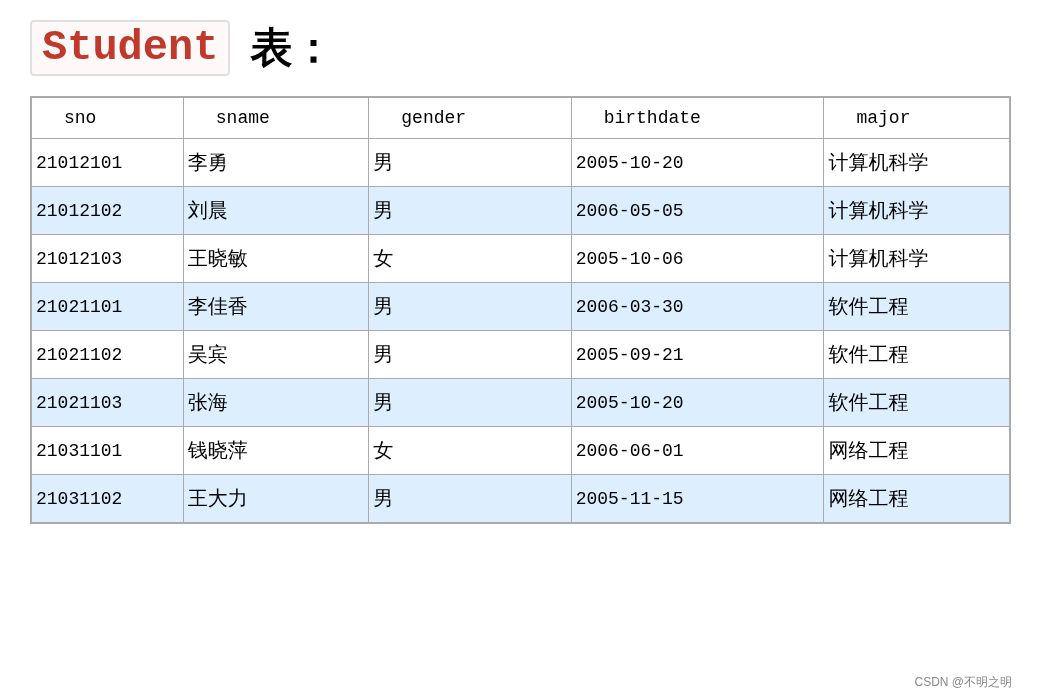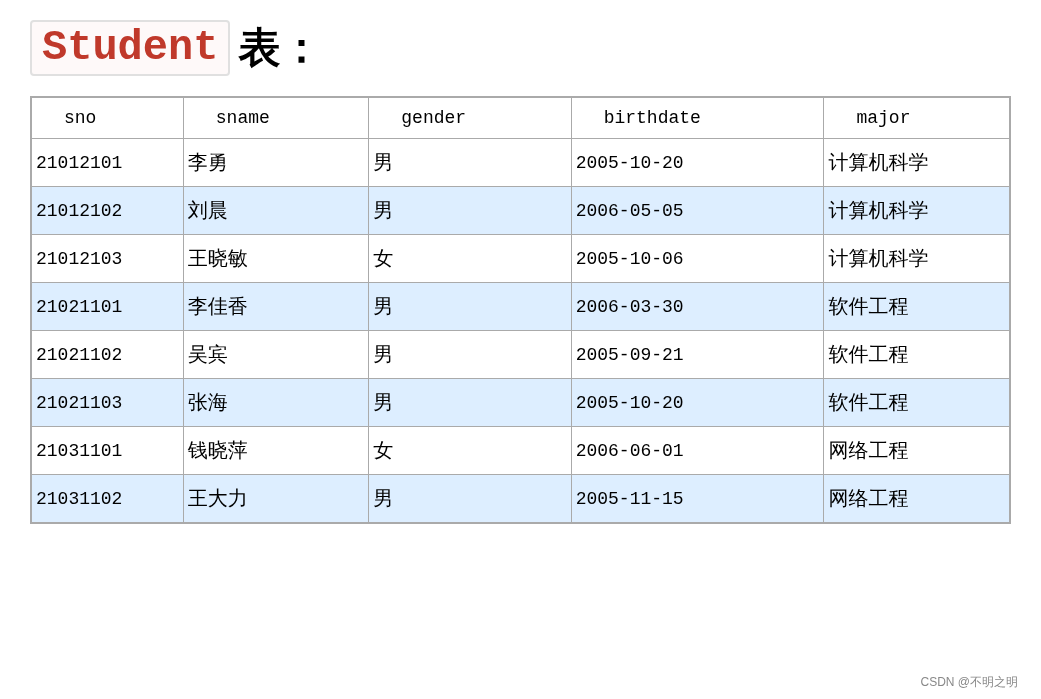--- a/index.html
+++ b/index.html
@@ -15,21 +15,21 @@
       min-height: 699px;
       padding: 20px 30px;
     }
 
     .page-title {
       font-size: 42px;
       font-weight: bold;
       margin-bottom: 20px;
       display: flex;
       align-items: center;
-      gap: 0;
+      gap: 12px;
     }
 
     .title-code {
       color: #c0392b;
       background: #fef9f9;
       border: 2px solid #e0e0e0;
       border-radius: 4px;
       padding: 2px 10px;
       font-family: 'Courier New', Courier, monospace;
       font-size: 42px;
@@ -92,21 +92,21 @@
     }
 
     tbody td:nth-child(4) {
       font-family: 'Courier New', Courier, monospace;
       font-size: 18px;
     }
 
     .watermark {
       position: fixed;
       bottom: 8px;
-      right: 23px;
+      right: 29px;
       font-size: 12px;
       color: #888;
       font-family: sans-serif;
     }
   </style>
 </head>
 <body>
 
 
 

